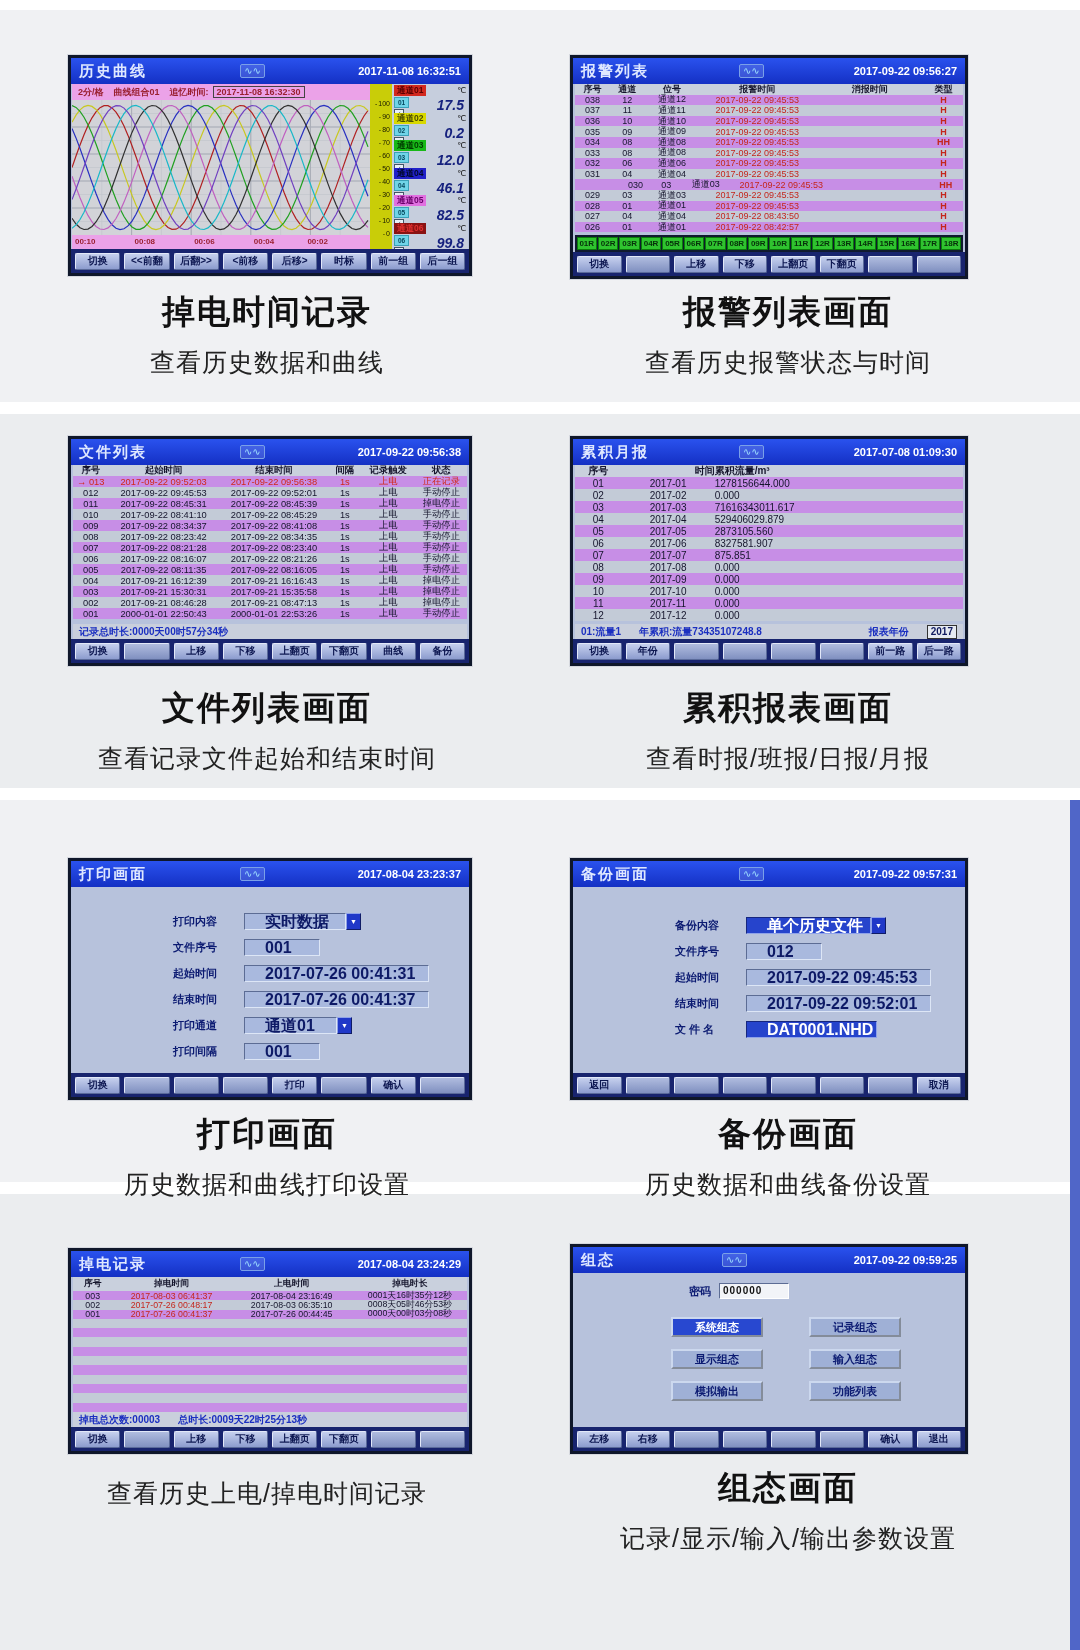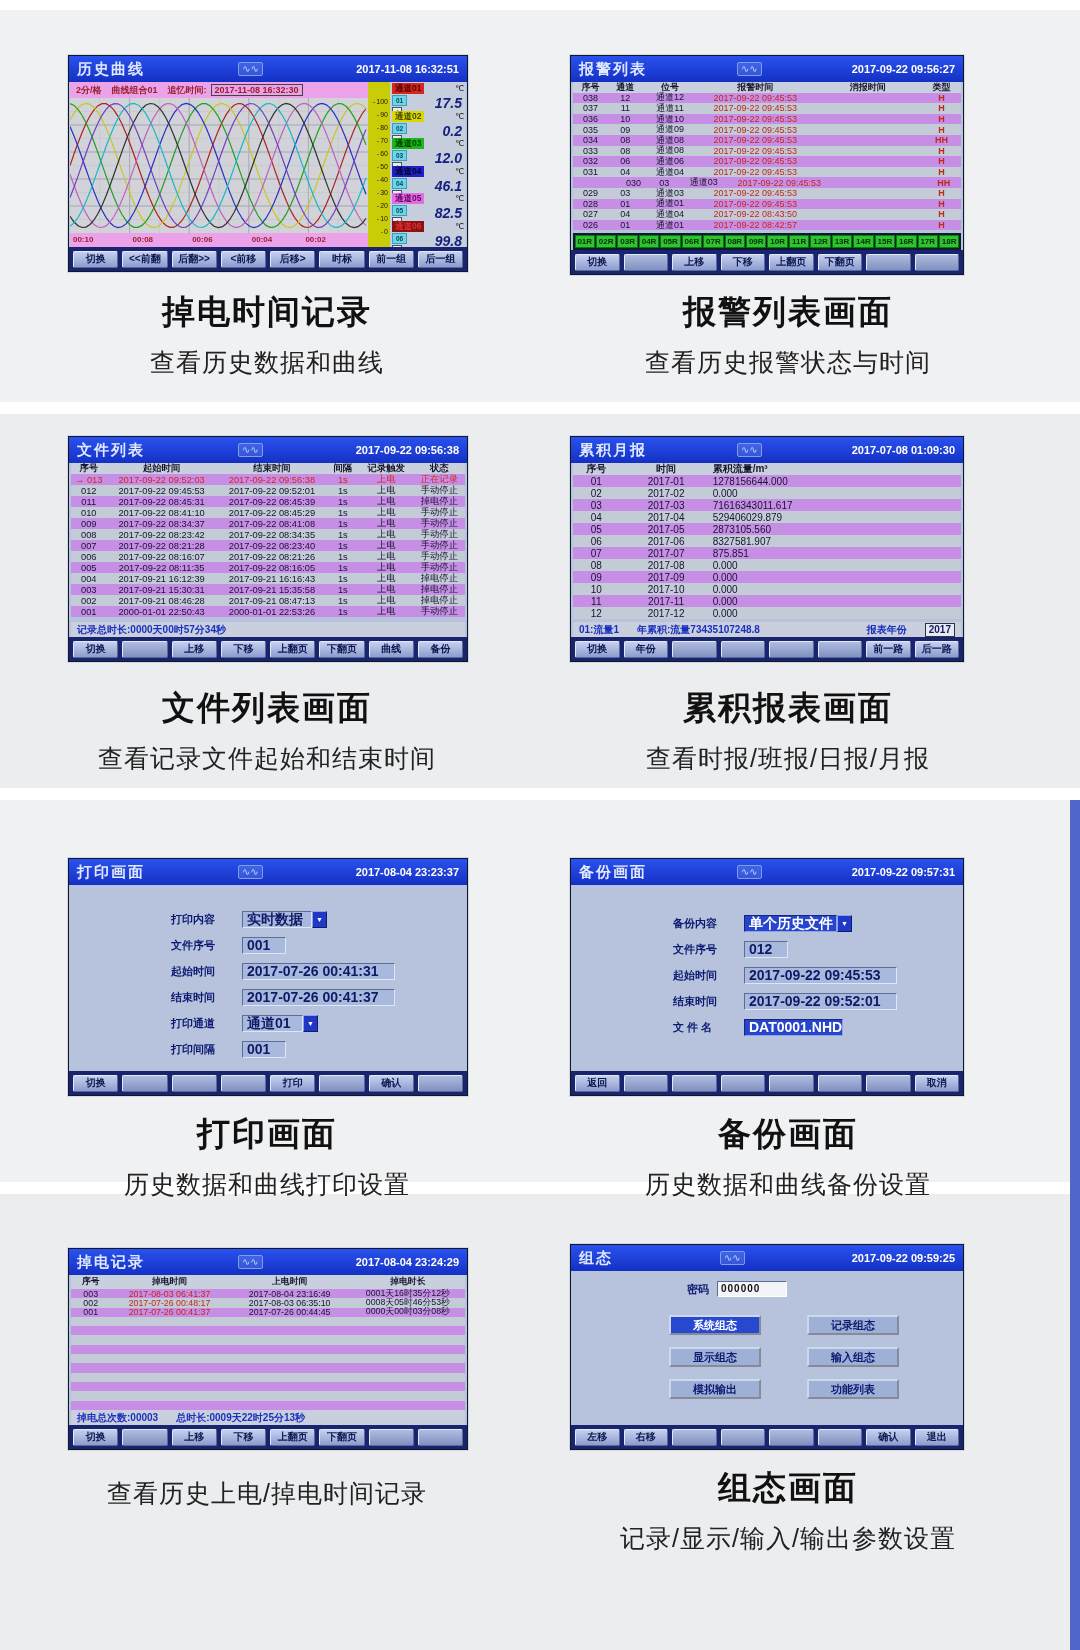--- a/index.html
+++ b/index.html
@@ -5,21 +5,21 @@
   html,body{margin:0;padding:0;}
   body{width:1080px;height:1650px;position:relative;background:#ffffff;overflow:hidden;
        font-family:"Liberation Sans","DejaVu Sans",sans-serif;}
   .band{position:absolute;left:0;width:1080px;}
   #band0{top:10px;height:392px;background:#f0f1f3;}
   #band1{top:414px;height:374px;background:#ebedef;}
   #band2{top:800px;height:382px;background:#f0f1f3;}
   #band3{top:1194px;height:456px;background:#ebedef;}
   .bluestripe{position:absolute;left:1070px;top:800px;width:10px;height:850px;background:#5066c8;}
 
-  .panel{position:absolute;border:1px solid #0f172a;background:#b7c2dc;box-shadow:0 0 0 1px #d5d8de;}
+  .panel{position:absolute;border:3px solid #0f172a;background:#b7c2dc;box-shadow:0 0 0 1px #d5d8de;}
   #p-history{left:68px;top:55px;width:398px;height:215px;}
   #p-alarm{left:570px;top:55px;width:392px;height:218px;}
   #p-files{left:68px;top:436px;width:398px;height:224px;}
   #p-report{left:570px;top:436px;width:392px;height:224px;}
   #p-print{left:68px;top:858px;width:398px;height:236px;}
   #p-backup{left:570px;top:858px;width:392px;height:236px;}
   #p-poweroff{left:68px;top:1248px;width:398px;height:200px;}
   #p-config{left:570px;top:1244px;width:392px;height:204px;}
 
   .phead{height:26px;background:linear-gradient(#2a52ee,#1430c4);display:flex;align-items:center;
@@ -92,21 +92,21 @@
   .chval{flex:1;text-align:right;padding-right:2px;font-size:14px;font-weight:bold;color:#15217e;
          font-style:italic;}
 
   
   .fields{position:absolute;left:0;right:0;}
   #print-fields{top:52px;}
   #backup-fields{top:56px;}
   .frow{display:flex;align-items:center;gap:7px;margin-bottom:9px;padding-left:102px;}
   .flabel{width:64px;color:#0c1b72;font-weight:bold;font-size:11px;white-space:nowrap;}
   .fbox{background:#a9b9de;border:1px solid;border-color:#5c6c94 #dde6f6 #dde6f6 #5c6c94;color:#0e1a66;
-        font-weight:bold;font-size:14px;height:15px;line-height:15px;padding:0 4px;white-space:nowrap;
+        font-weight:bold;font-size:16px;height:15px;line-height:15px;padding:0 20px;white-space:nowrap;
         overflow:hidden;}
   .fbox.sel{background:#2644cc;color:#ffffff;border-color:#16267e #8fa2e8 #8fa2e8 #16267e;}
   .darr{width:13px;height:15px;background:#2038c8;border:1px solid;border-color:#8fa2e8 #101c66 #101c66 #8fa2e8;
         color:#fff;font-size:7px;line-height:15px;text-align:center;margin-left:-7px;}
 
   
   .pwrow{position:absolute;left:116px;top:36px;display:flex;align-items:center;gap:8px;}
   .pwlabel{color:#0c1b72;font-weight:bold;font-size:11px;}
   .pwbox{background:#f2f4f8;border:1px solid;border-color:#5c6c94 #ffffff #ffffff #5c6c94;width:62px;
          height:14px;line-height:14px;font-size:10px;font-weight:bold;color:#111;padding:0 3px;
@@ -591,21 +591,21 @@
 
 <div class="panel" id="p-report">
   <div class="phead">
     <span class="ptitle">累积月报</span>
     <span class="plogo">∿∿</span>
     <span class="ptime">2017-07-08 01:09:30</span>
   </div>
   <div class="tbl" id="report-table">
       <div class="trow colhead">
         <div class="tcell" style="width: 12%;">序号</div>
-        <div class="tcell" style="width: 24%;">时间</div>
+        <div class="tcell" style="width: 24%; text-align: right;">时间</div>
         <div class="tcell" style="width: 64%; text-align: left;">累积流量/m³</div>
       </div>
       <div class="trow purple">
         <div class="tcell" style="width: 12%;">01</div>
         <div class="tcell" style="width: 24%;">2017-01</div>
         <div class="tcell" style="width: 64%; text-align: left;">1278156644.000</div>
       </div>
       <div class="trow gray">
         <div class="tcell" style="width: 12%;">02</div>
         <div class="tcell" style="width: 24%;">2017-02</div>

